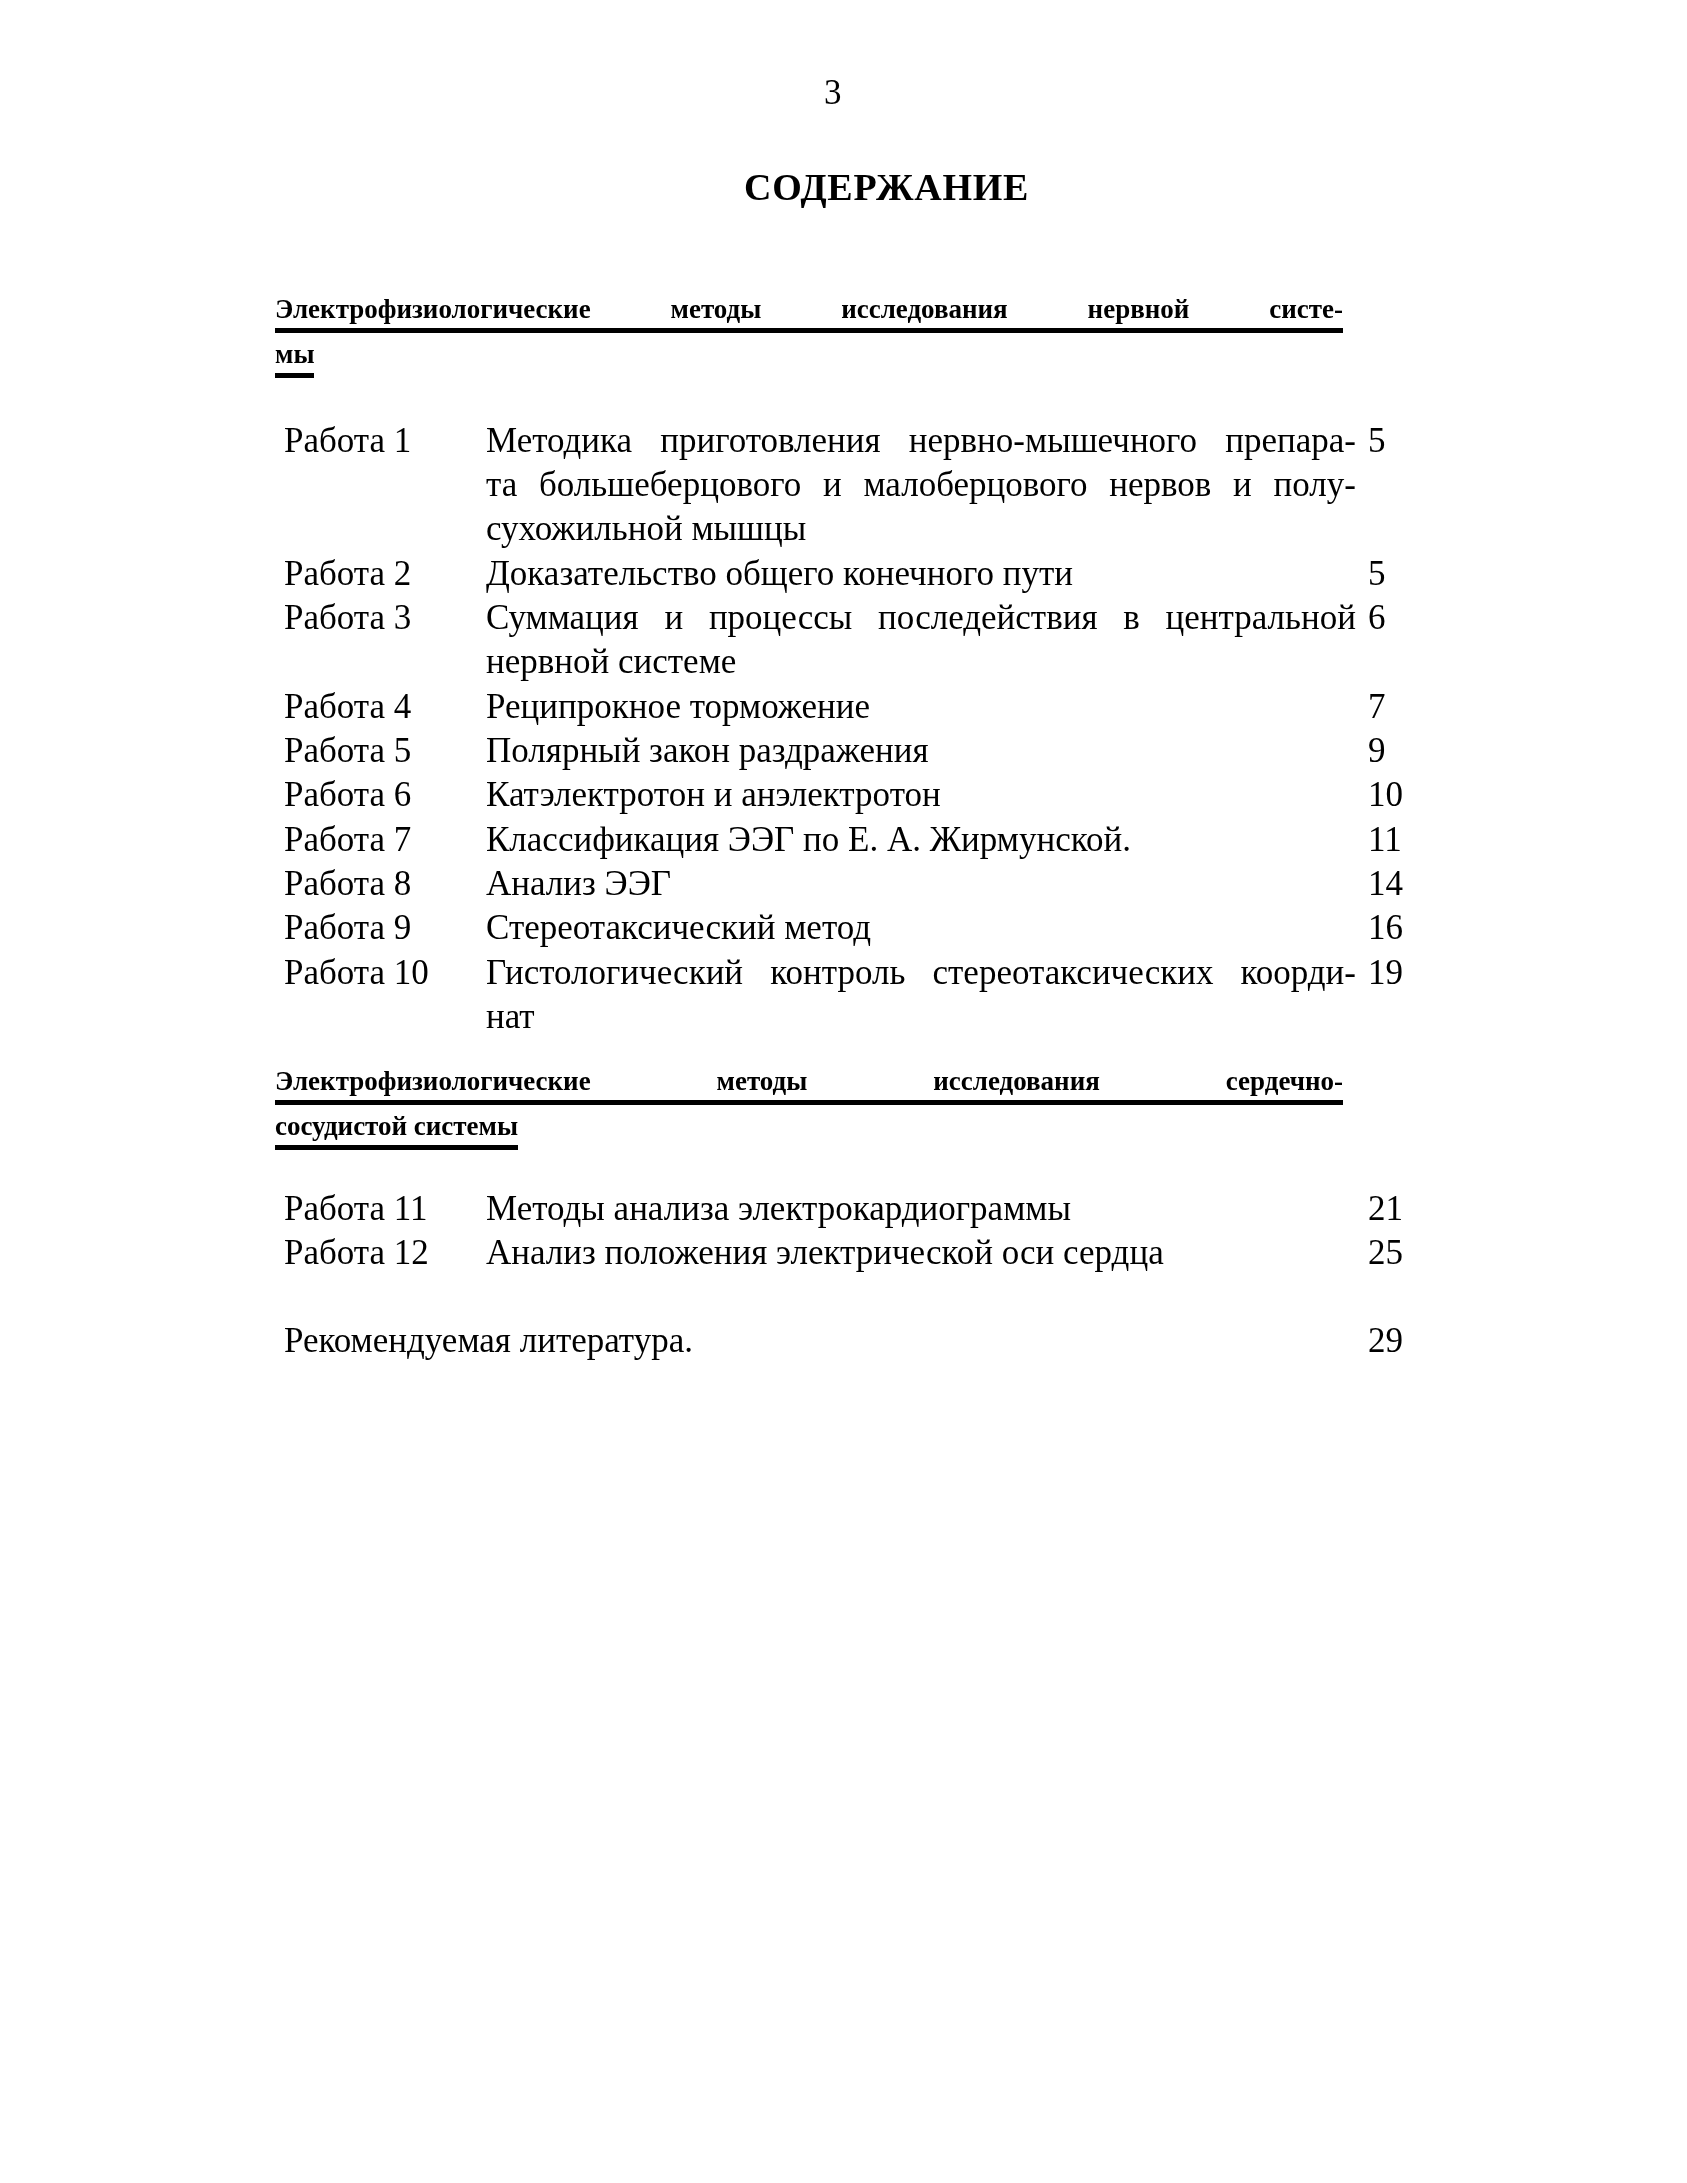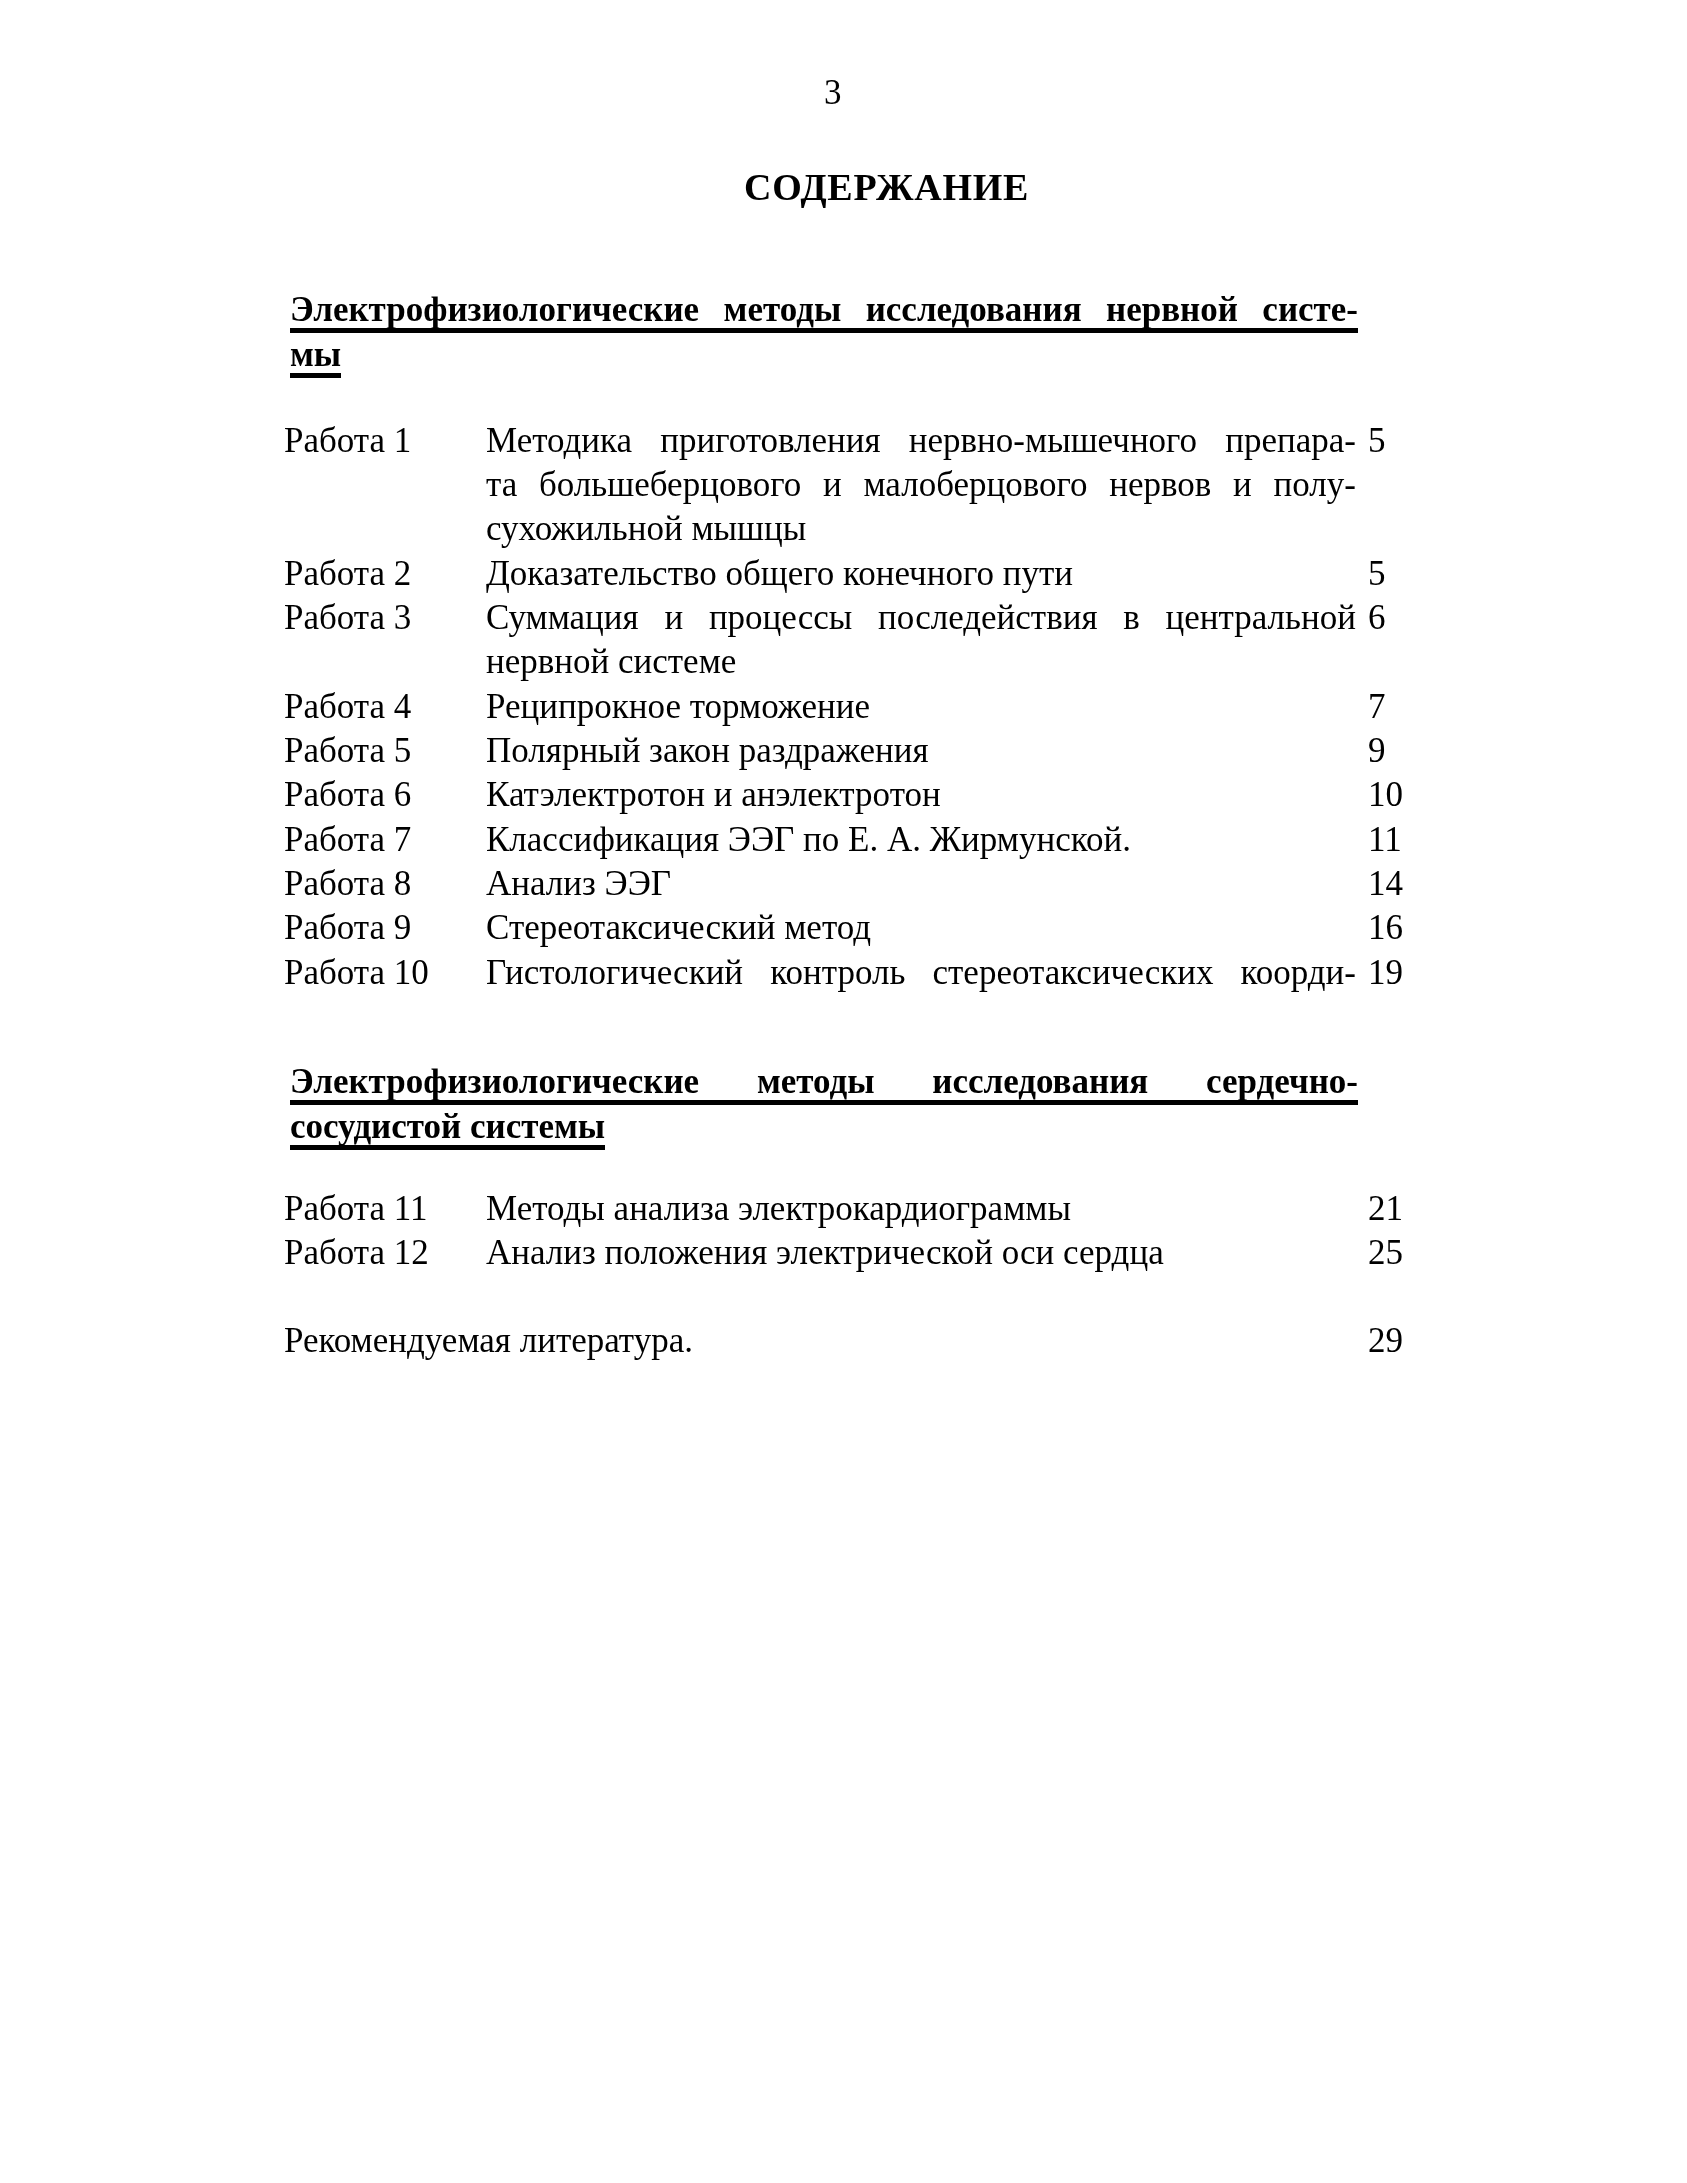--- a/index.html
+++ b/index.html
@@ -21,22 +21,22 @@
     position: absolute;
     top: 167px; left: 744px;
     font-size: 38px; line-height: 41px;
     font-weight: 700;
     letter-spacing: 0.7px;
     white-space: nowrap;
   }
   
   .hline {
     position: absolute;
-    left: 290px;
-    font-size: 35px; line-height: 35px;
+    left: 275px;
+    font-size: 27px; line-height: 35px;
     font-weight: 700;
     height: 36px;
     border-bottom: 5.3px solid #000;
   }
   .hline.full { width: 1068px; }
   .hline.fit  { display: inline-block; white-space: nowrap; }
   .j { text-align: justify; text-align-last: justify; }
   
   .row { position: absolute; left: 0; width: 1687px; }
   .c1 {
@@ -142,20 +142,21 @@
     <div class="c2">
       <div class="ln">Стереотаксический метод</div>
     </div>
     <div class="c3">16</div>
   </div>
 
   <div class="row" style="top:951px">
     <div class="c1">Работа 10</div>
     <div class="c2">
       <div class="ln j">Гистологический контроль стереотаксических коорди-</div>
+      <div class="ln">нат</div>
     </div>
     <div class="c3">19</div>
   </div>
 
   <div class="hline full j" style="top:1064px">Электрофизиологические методы исследования сердечно-</div>
   <div class="hline fit" style="top:1109px">сосудистой системы</div>
 
   <div class="row" style="top:1187px">
     <div class="c1">Работа 11</div>
     <div class="c2">

